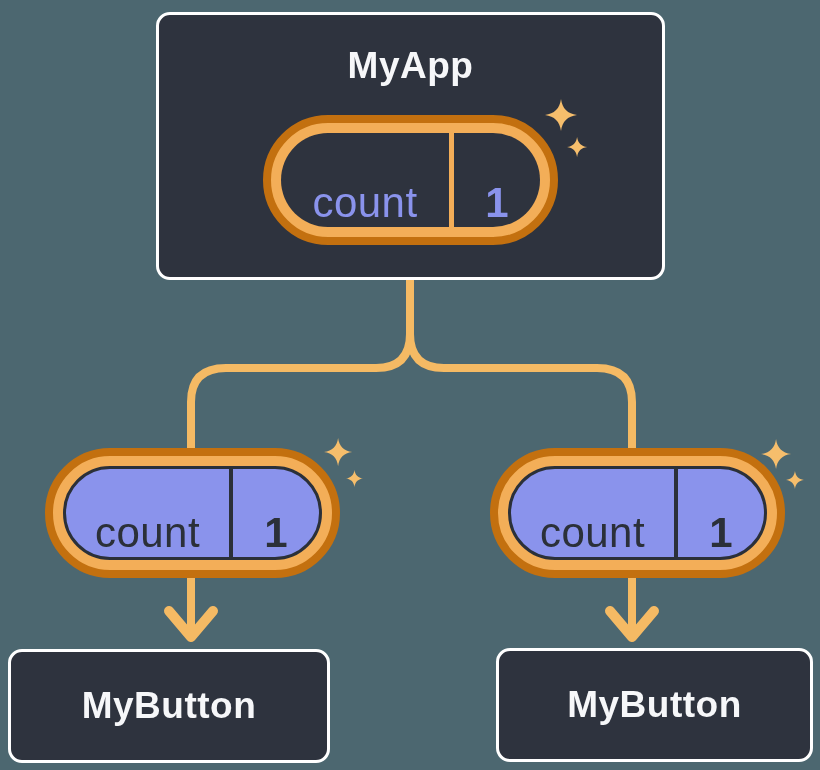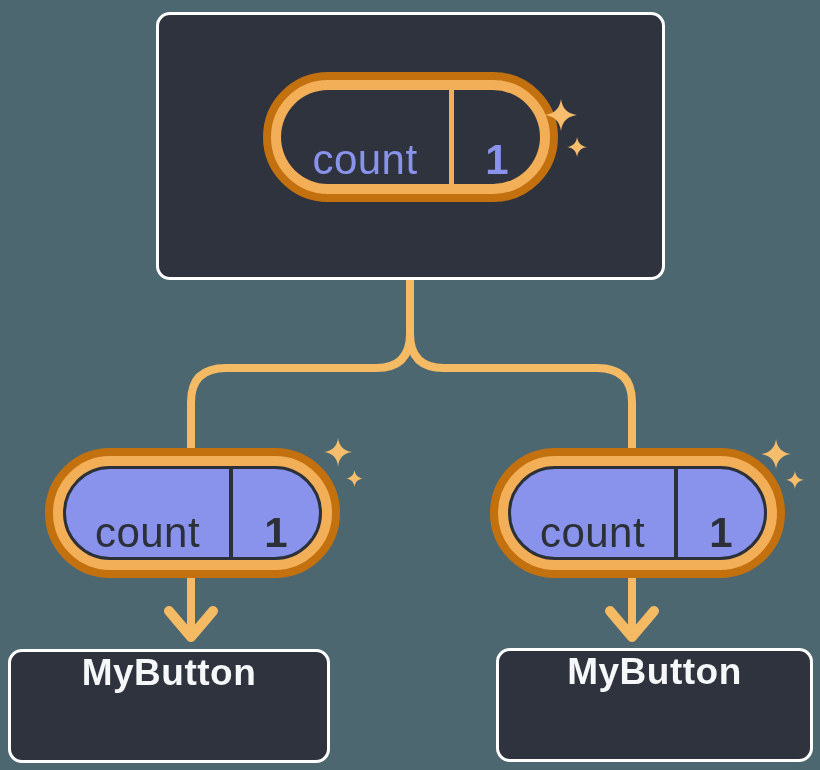--- a/index.html
+++ b/index.html
@@ -47,21 +47,21 @@
     font-size: 37px; font-weight: 600; line-height: 1.15;
     letter-spacing: 0.5px;
   }
   .card-parent {
     left: 156px; top: 12px; width: 509px; height: 268px;
     display: flex; flex-direction: column; align-items: center;
     padding-top: 30px;
   }
   .card-child {
     width: 322px; height: 114px;
-    display: flex; justify-content: center;
+    display: flex; align-items: center; justify-content: center;
   }
   .card-child-0 { left: 8px;  top: 649px; }
   .card-child-1 { left: 496px; top: 648px; width: 317px; }
 
   .pill {
     border: 8px solid var(--ring-dark, #C3700F);
     background: var(--ring-light, #F3AE58);
     border-radius: 999px;
     padding: 10px;
     width: 295px; height: 130px;
@@ -113,20 +113,21 @@
   <svg class="connectors" viewBox="0 0 820 770" xmlns="http://www.w3.org/2000/svg">
     <path class="line" d="M410 280 L410 334 Q410 368 376 368 L226 368 Q191 368 191 402 L191 460"></path>
     <path class="line" d="M410 280 L410 334 Q410 368 444 368 L597 368 Q632 368 632 402 L632 460"></path>
     <path class="line" d="M191 572 L191 630"></path>
     <path class="chevron" d="M169 611 L191 637 L213 611"></path>
     <path class="line" d="M632 572 L632 630"></path>
     <path class="chevron" d="M610 611 L632 637 L654 611"></path>
   </svg>
 
   <div class="card card-parent">
+    <div class="card-title">MyApp</div>
     <div class="pill pill-parent">
       <div class="pill-core dark">
         <span class="pill-label">count</span>
         <span class="pill-sep"></span>
         <span class="pill-value">1</span>
       </div>
     </div>
   </div>
 
   <svg class="sparkles sparkles-parent" width="46" height="62" viewBox="0 0 46 62" xmlns="http://www.w3.org/2000/svg">

